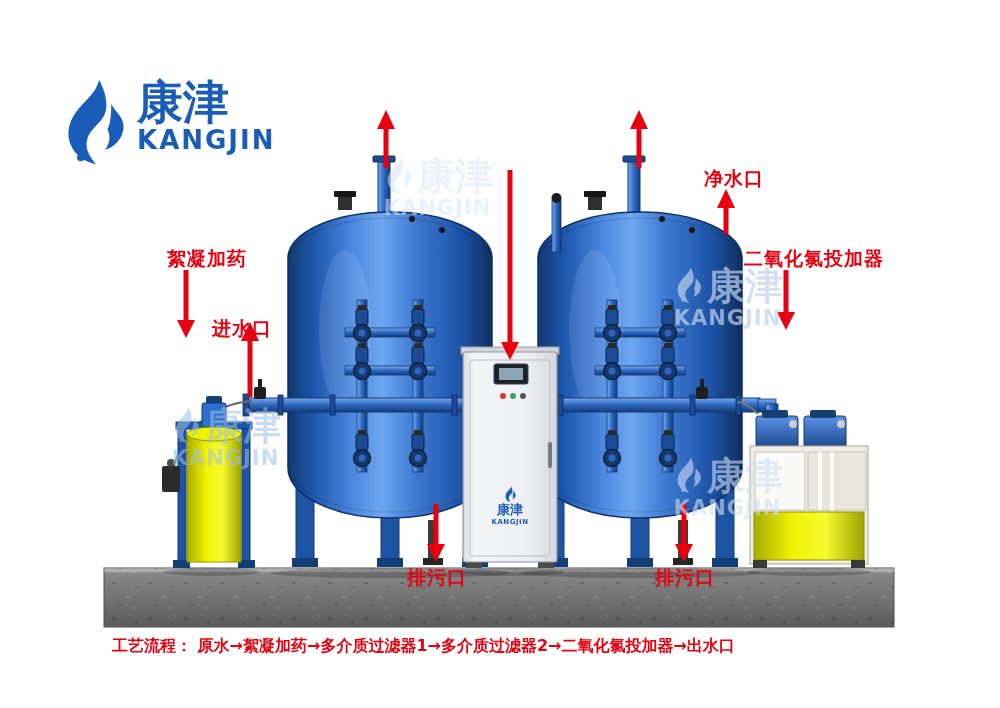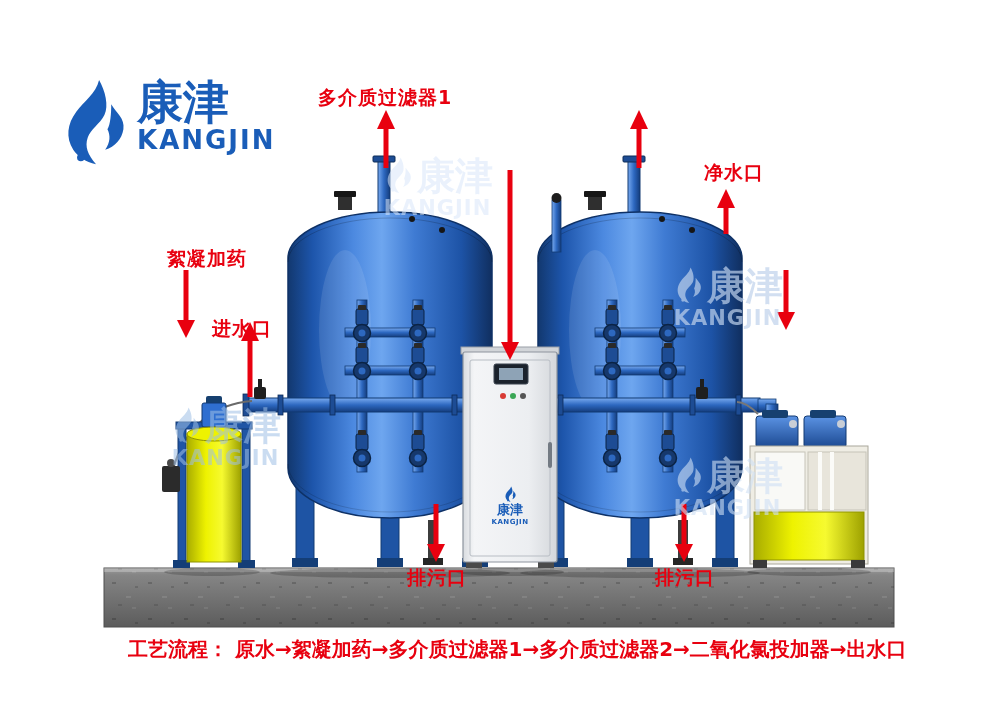--- a/index.html
+++ b/index.html
@@ -1,20 +1,20 @@
 <!DOCTYPE html>
 <html><head>
 <meta charset="utf-8">
 <style>
   html,body{margin:0;padding:0;background:#fff;}
   .canvas{position:relative;width:1000px;height:708px;background:#ffffff;overflow:hidden;
           font-family:"DejaVu Sans","Liberation Sans",sans-serif;}
   .scene{position:absolute;left:0;top:0;}
   .lbl{position:absolute;color:#e8000f;font-weight:700;font-size:19px;white-space:nowrap;letter-spacing:1px;}
-  .flow{position:absolute;left:128px;top:636px;color:#e8000f;font-weight:700;font-size:20px;white-space:nowrap;text-align:right;}
+  .flow{position:absolute;left:112px;top:636px;color:#e8000f;font-weight:700;font-size:16px;white-space:nowrap;text-align:right;}
   .logo{position:absolute;left:55px;top:78px;display:flex;align-items:flex-start;gap:6px;color:#1a5db8;}
   .logo-flame{width:76px;height:92px;}
   .logo-cn{font-size:46px;font-weight:700;line-height:1.05;}
   .logo-en{font-size:26px;font-weight:700;letter-spacing:2px;line-height:1.1;}
   .wm{position:absolute;display:flex;flex-direction:column;align-items:center;pointer-events:none;}
   .wm-row{display:flex;align-items:center;gap:3px;}
   .wm-flame{width:32px;height:40px;}
   .wm-cn{font-size:38px;font-weight:700;line-height:1;}
   .wm-en{font-size:21px;font-weight:700;letter-spacing:1px;line-height:1.15;}
   .cab-logo{position:absolute;left:475px;top:486px;width:70px;display:flex;flex-direction:column;align-items:center;color:#1a5db8;}
@@ -289,22 +289,22 @@
   </div>
 
   <div class="cab-logo">
     <svg class="cab-flame" viewBox="0 0 100 120">
         <use href="#flameShape"></use>
       </svg>
     <div class="cab-cn">康津</div>
     <div class="cab-en">KANGJIN</div>
   </div>
 
-  <div class="lbl" style="left:318px;top:85px">多介质过滤器1</div>
-  <div class="lbl" style="left:704px;top:160px">净水口</div>
+  <div class="lbl" style="left:704px;top:166px">净水口</div>
   <div class="lbl" style="left:167px;top:246px">絮凝加药</div>
   <div class="lbl" style="left:212px;top:316px">进水口</div>
+  <div class="lbl" style="left:744px;top:246px">二氧化氯投加器</div>
   <div class="lbl" style="left:407px;top:565px">排污口</div>
   <div class="lbl" style="left:655px;top:565px">排污口</div>
 
   <div class="flow">工艺流程： 原水→絮凝加药→多介质过滤器1→多介质过滤器2→二氧化氯投加器→出水口</div>
 
 </div>
 
 </body></html>

